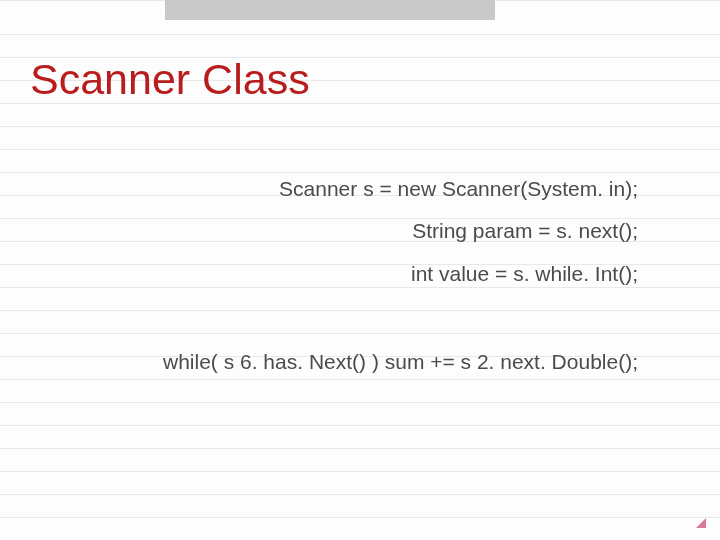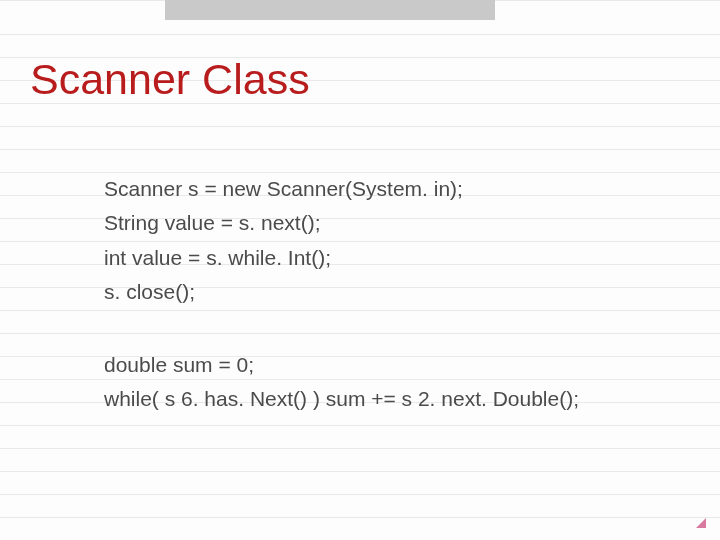--- a/index.html
+++ b/index.html
@@ -44,21 +44,21 @@
     margin-bottom: 70px;
   }
   .codeblock {
     margin-left: 70px;
     margin-right: 40px;
     color: #4b4b4b;
     font-size: 21px;
     line-height: 1.45;
     font-family: Verdana, Geneva, sans-serif;
   }
-  .codeblock p { margin: 4px; }
+  .codeblock p { margin: 12px; text-align: right; }
   .gap { height: 34px; }
   
   .corner {
     position: absolute;
     right: 14px;
     bottom: 12px;
     width: 16px;
     height: 16px;
   }
   .corner::before {
@@ -75,26 +75,24 @@
 <body>
 
 <div class="paper"></div>
 <div class="topbar"></div>
 
 <div class="slide">
   <h1 class="title">Scanner Class</h1>
 
   <div class="codeblock">
     <p>Scanner s = new Scanner(System. in);</p>
-    <p>String value = s. next();</p>
+    <p>String param = s. next();</p>
     <p>int value = s. while. Int();</p>
-    <p>s. close();</p>
   </div>
 
   <div class="gap"></div>
 
   <div class="codeblock">
-    <p>double sum = 0;</p>
     <p>while( s 6. has. Next() ) sum += s 2. next. Double();</p>
   </div>
 </div>
 
 <div class="corner"></div>
 
 </body></html>

